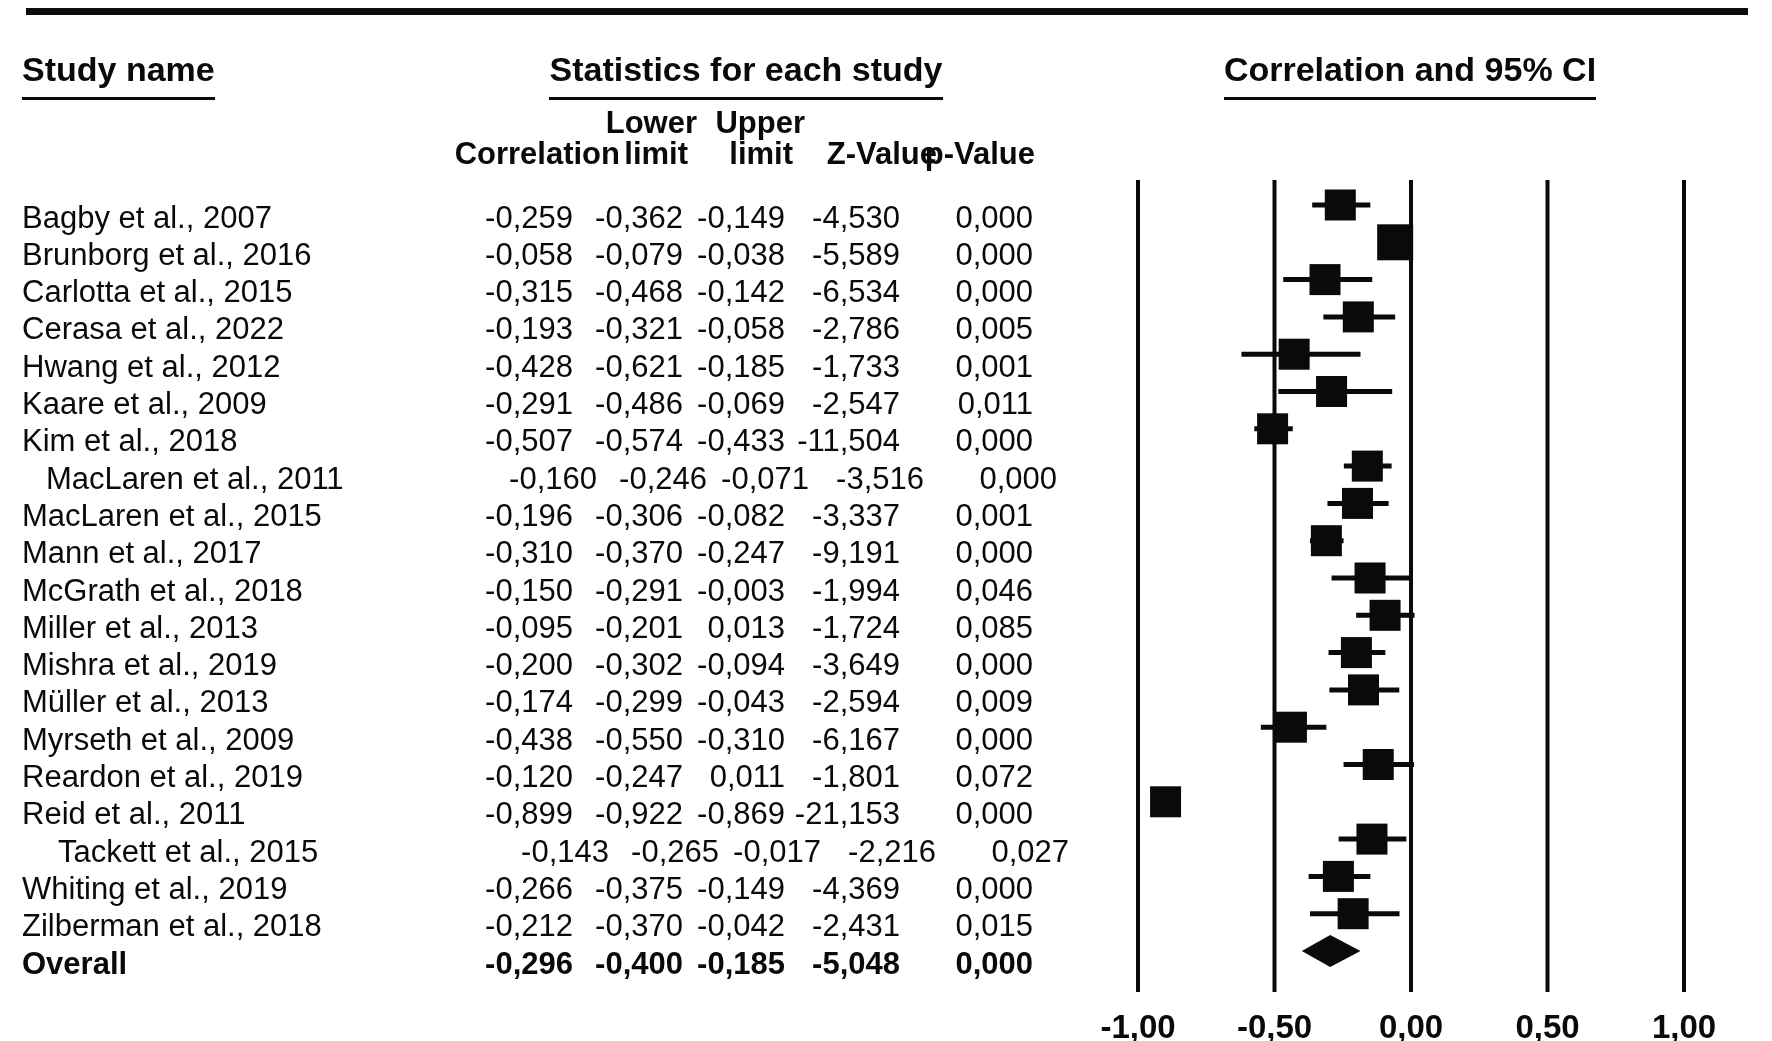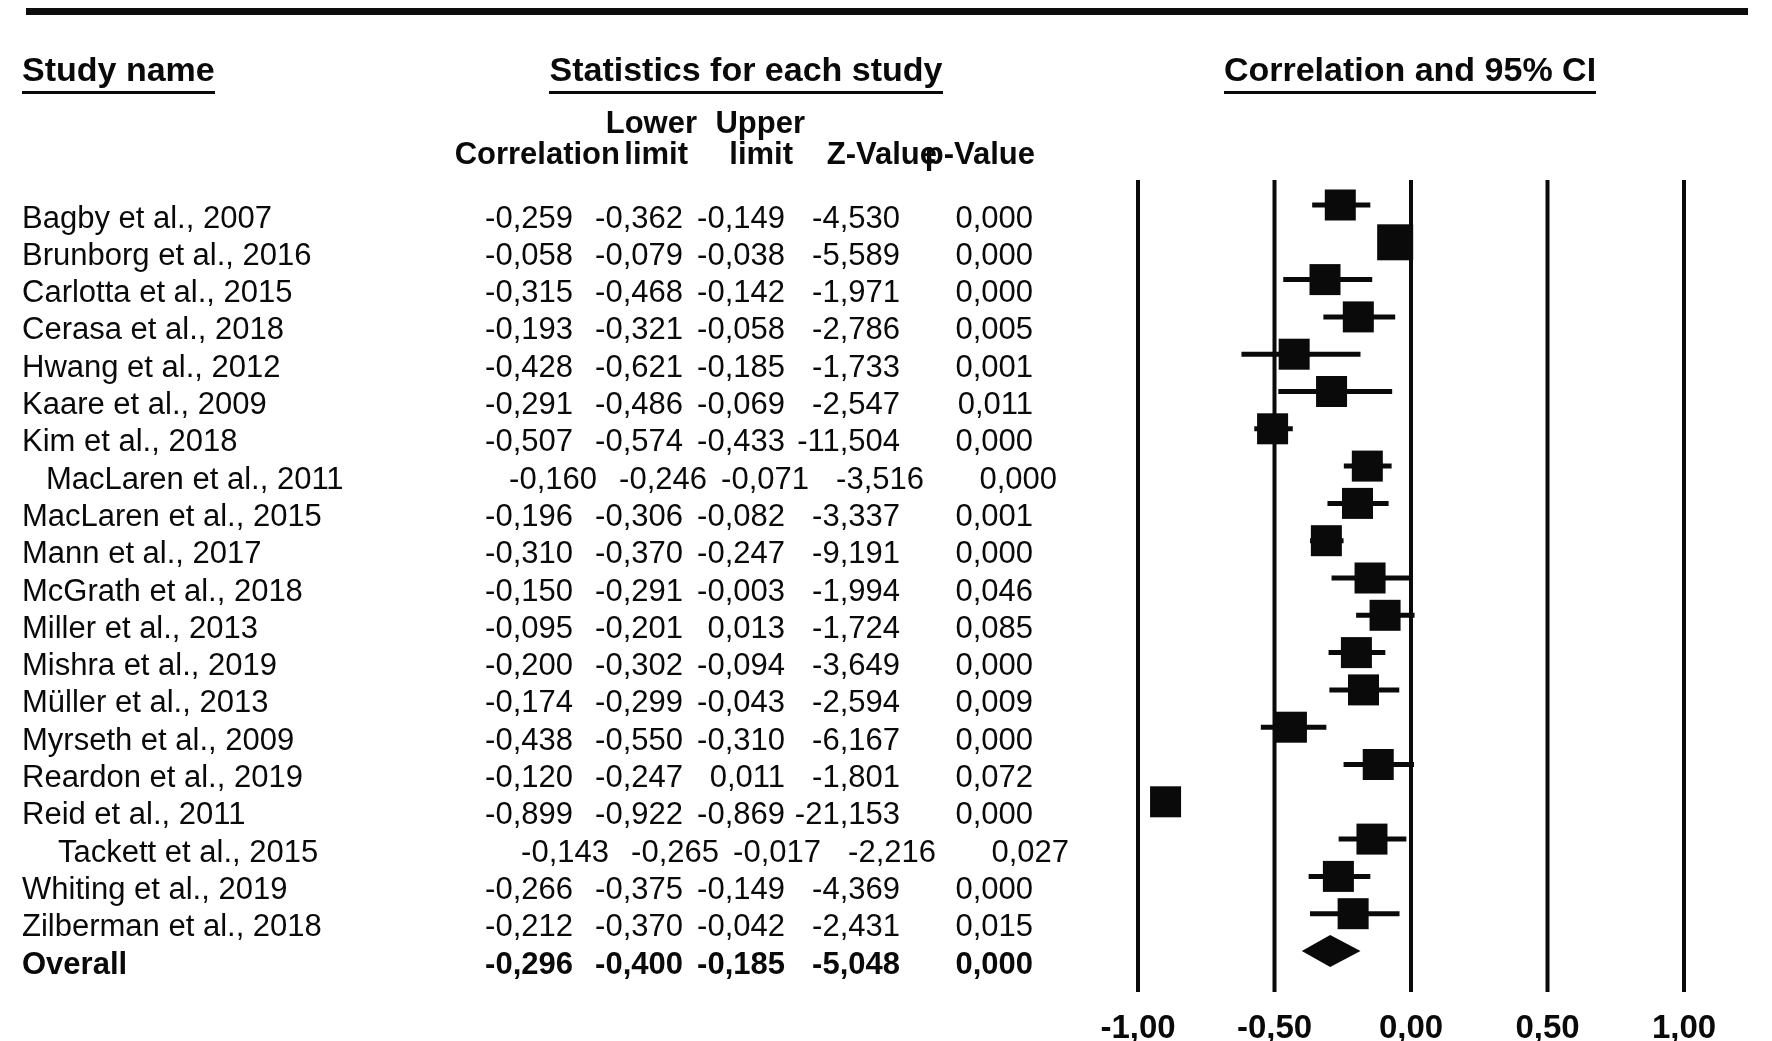--- a/index.html
+++ b/index.html
@@ -2,21 +2,21 @@
 <html><head>
 <meta charset="utf-8">
 <style>
   html,body{margin:0;padding:0;background:#fff}
   .canvas{
     position:relative;width:1772px;height:1041px;background:#fff;overflow:hidden;
     font-family:"Liberation Sans",sans-serif;color:#0a0a0a;
   }
   .top-rule{position:absolute;left:26px;top:8px;width:1722px;height:7px;background:#0d0d0d}
   .hdr{position:absolute;top:50px;font-size:34px;font-weight:700;white-space:nowrap}
-  .hdr .ul{border-bottom:3px solid #0a0a0a;padding-bottom:3px}
+  .hdr .ul{border-bottom:3px solid #0a0a0a;padding-bottom:9px}
   .h-study{left:22px}
   .h-stats{left:446px;width:600px;text-align:center}
   .h-plot{left:1110px;width:600px;text-align:center}
   .sub{position:absolute;font-size:31px;font-weight:700;white-space:nowrap;line-height:37px}
   .s-lower{right:1075px;top:104px}
   .s-upper{right:967px;top:104px}
   .s-corr{right:1152px;top:135px}
   .s-limit1{right:1084px;top:135px}
   .s-limit2{right:979px;top:135px}
   .s-z{right:835px;top:135px}
@@ -68,25 +68,25 @@
         <div class="cell c-lower">-0,079</div>
         <div class="cell c-upper">-0,038</div>
         <div class="cell c-z">-5,589</div>
         <div class="cell c-p">0,000</div>
       </div>
       <div class="row" style="top: 261.1px;">
         <div class="cell c-name">Carlotta et al., 2015</div>
         <div class="cell c-corr">-0,315</div>
         <div class="cell c-lower">-0,468</div>
         <div class="cell c-upper">-0,142</div>
-        <div class="cell c-z">-1,971</div>
+        <div class="cell c-z">-6,534</div>
         <div class="cell c-p">0,000</div>
       </div>
       <div class="row" style="top: 298.4px;">
-        <div class="cell c-name">Cerasa et al., 2018</div>
+        <div class="cell c-name">Cerasa et al., 2022</div>
         <div class="cell c-corr">-0,193</div>
         <div class="cell c-lower">-0,321</div>
         <div class="cell c-upper">-0,058</div>
         <div class="cell c-z">-2,786</div>
         <div class="cell c-p">0,005</div>
       </div>
       <div class="row" style="top: 335.7px;">
         <div class="cell c-name">Hwang et al., 2012</div>
         <div class="cell c-corr">-0,428</div>
         <div class="cell c-lower">-0,621</div>

